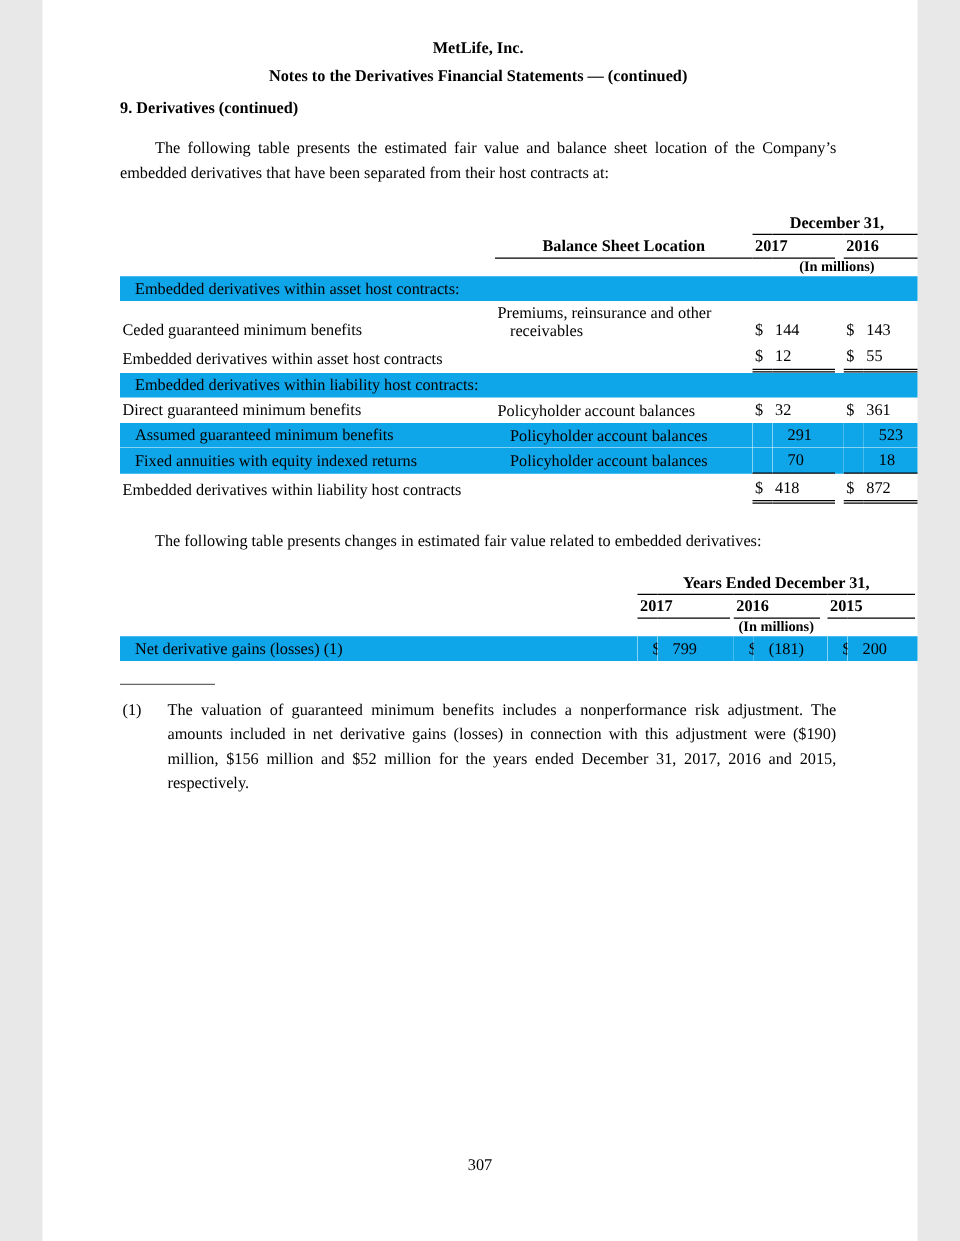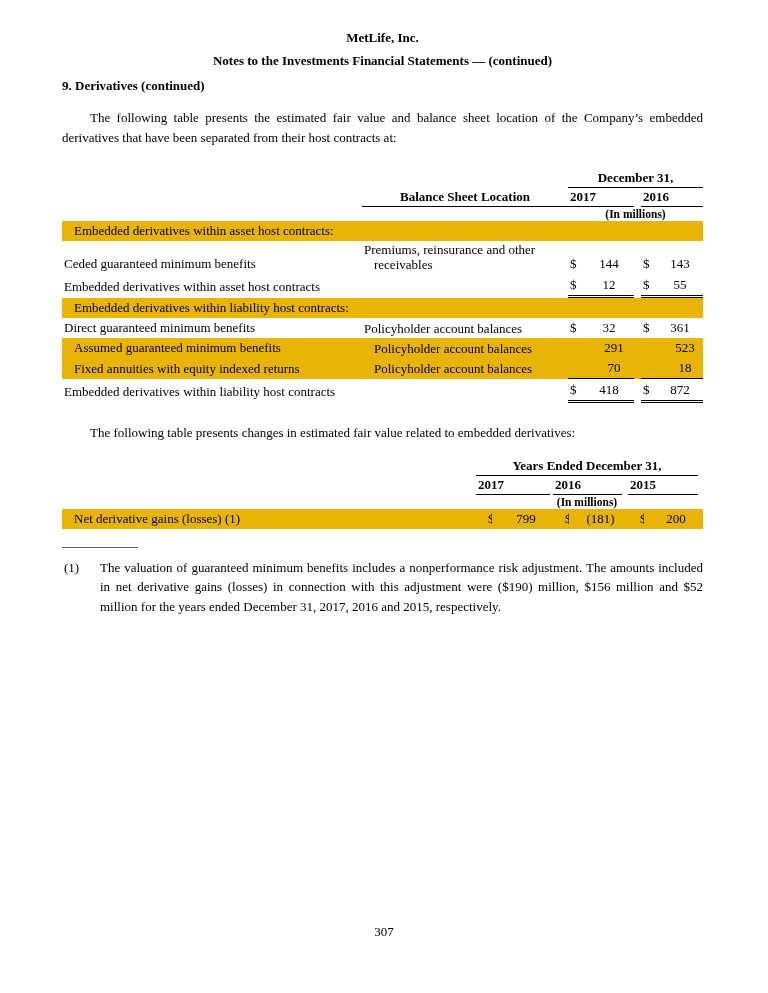--- a/index.html
+++ b/index.html
@@ -1,36 +1,36 @@
 <!DOCTYPE html>
 <html><head>
 <meta charset="utf-8">
 <style>
   * { box-sizing: border-box; }
   html,body { margin:0; padding:0; background:#e8e8e8; }
   .page {
-    width:768px; height:993px; margin:0 auto; position:relative;
+    width:700px; height:993px; margin:0 auto; position:relative;
     background:#ffffff; color:#000;
     font-family:"Liberation Serif","DejaVu Serif",serif;
     font-size:13px; overflow:hidden;
   }
   .content { padding:30px 65px 0 62px; }
   .company { font-size:13px; font-weight:bold; text-align:center; }
   .subtitle { font-size:13px; font-weight:bold; text-align:center; margin-top:7px; }
   .section-heading { font-size:13px; font-weight:bold; margin-top:9px; }
   .para { margin-top:14px; line-height:19.5px; text-align:justify; text-indent:28px; }
 
   table.t { border-collapse:collapse; table-layout:fixed; width:641px; font-size:13px; }
   table.t td { padding:1px 2px; vertical-align:bottom; overflow:hidden; }
   td.lbl { padding-left:4px; }
   td.indent { padding-left:18px; }
-  td.val { text-align:center; padding-right:3px; }
+  td.val { text-align:left; padding-right:3px; }
   td.cur { text-align:left; padding-left:4px; }
   td.gap, td.end { padding:0; }
-  tr.shade td { background:#eab308;padding-left:12px; }
+  tr.shade td { background:#0ea5e9;padding-left:12px; }
   .bb { border-bottom:1px solid #000; }
   .dbl { border-bottom:3px double #000; }
   .yr { font-weight:bold; }
   .units { font-weight:bold; text-align:center; font-size:11.5px; }
   .hdr-span { font-weight:bold; text-align:center; }
   td.htall { padding-bottom:3px; padding-top:3px; }
   tr.section td { padding-top:2px; padding-bottom:2px; }
   tr.body-row td { padding-top:2px; padding-bottom:2px; }
   tr.total-row td { padding-top:3px; padding-bottom:2px; }
   .bsl-text { padding-left:10px; text-indent:-10px; width:196px; line-height:14.5px; }
@@ -43,21 +43,21 @@
   .fn-text { flex:1; text-align:justify; }
   .page-number { position:absolute; top:924px; left:0; width:100%; text-align:center; font-size:13px; }
 </style>
 </head>
 <body>
 
 <div class="page">
   <div class="content">
 
     <div class="company">MetLife, Inc.</div>
-    <div class="subtitle">Notes to the Investments Financial Statements — (continued)</div>
+    <div class="subtitle">Notes to the Derivatives Financial Statements — (continued)</div>
     <div class="section-heading">9. Derivatives (continued)</div>
     <div class="para">The following table presents the estimated fair value and balance sheet location of the Company’s embedded derivatives that have been separated from their host contracts at:</div>
 
     <table class="t t1">
       <colgroup>
         <col style="width:300px">
           <col style="width:206px">
         <col style="width:16px">
           <col style="width:50px">
         <col style="width:7px">

